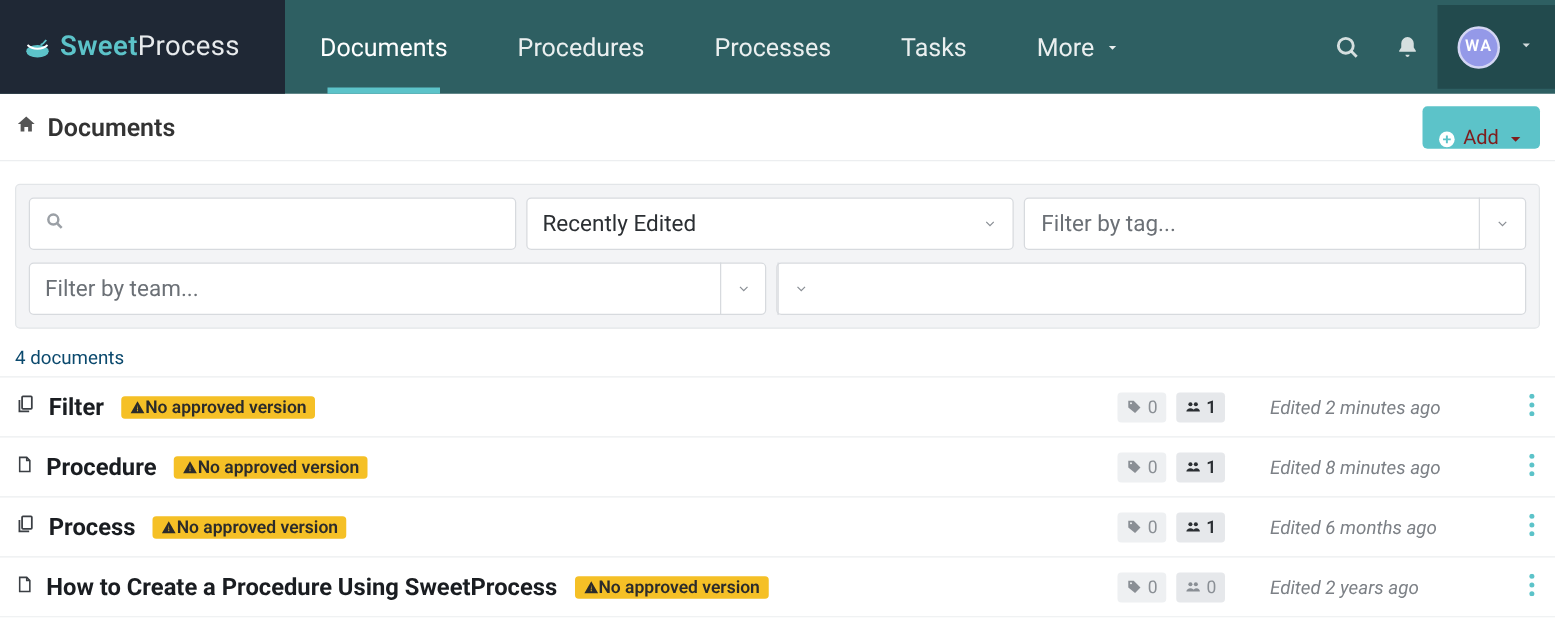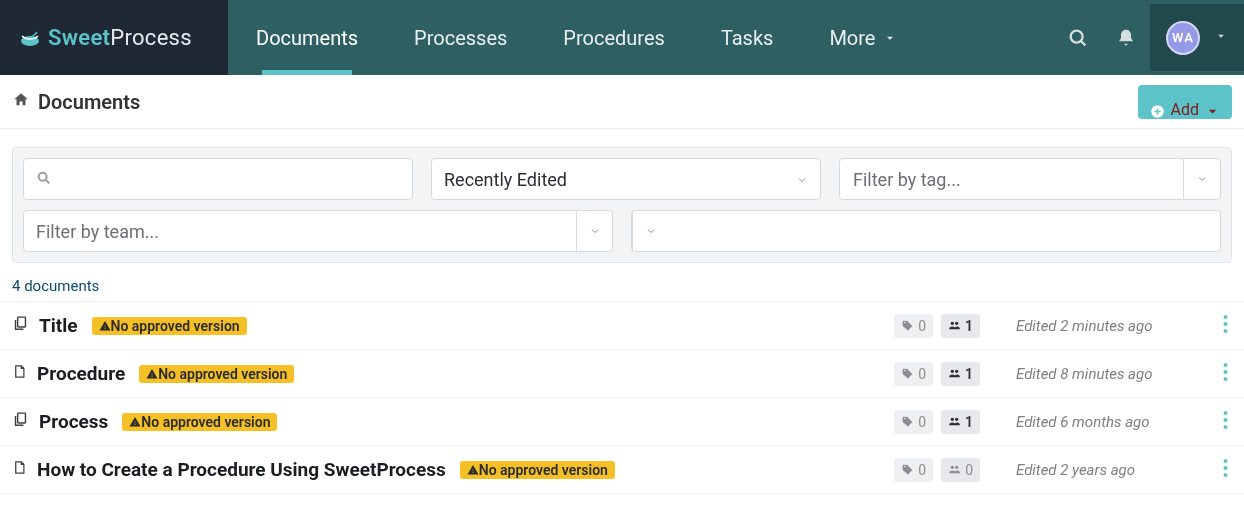--- a/index.html
+++ b/index.html
@@ -21,21 +21,21 @@
 .avatar{width:34px;height:34px;border-radius:50%;background:#9499e8;border:2px solid #d4d6f4;display:flex;align-items:center;justify-content:center;color:#fff;font-size:13px;font-weight:600;letter-spacing:1px}
 .user-area .chev{color:rgba(255,255,255,.8);margin-left:14px}
 
 .subbar{display:flex;align-items:center;height:54px;border-bottom:1px solid #eceef0;padding:0 12px}
 .subbar-left{display:flex;align-items:center;gap:8px;font-size:20px;color:#333;font-weight:600}
 .subbar-left svg{color:#555}
 .add-btn{margin-left:auto;background:#5cc3c9;color:#7f1d1d;border:none;border-radius:4px;height:34px;padding:0 12px;display:flex;align-items:flex-end;gap:6px;font-size:16px;cursor:pointer}
 .add-btn svg{width:15px;height:15px}
 
 .filters-wrap{margin:18px 12px 10px;border:1px solid #e2e5e8;background:#f3f4f6;border-radius:4px;padding:10px}
-.filters-row{display:flex;gap:18px}
+.filters-row{display:flex;gap:8px}
 .filters-row + .filters-row{margin-top:10px}
 .field{background:#fff;border:1px solid #d7dade;border-radius:4px;height:42px;display:flex;align-items:center;padding:0 12px;color:#6b7076;font-size:18px}
 .field .icon{color:#9ba0a6;margin-right:6px}
 .search-field{flex:0 0 390px}
 .select-recent{flex:0 0 390px;justify-content:space-between;cursor:pointer}
 .select-tag{flex:1;justify-content:flex-start;cursor:pointer;padding:1px}
 .select-split{display:flex;align-items:center;width:100%}
 .select-split .main{flex:1;padding:0 12px}
 .select-split .caret{width:36px;height:42px;border-left:1px solid #d7dade;display:flex;align-items:center;justify-content:center;color:#8a8f95}
 .team-field{flex:0 0 590px;justify-content:space-between;cursor:pointer;padding:0}
@@ -67,22 +67,22 @@
       <svg viewBox="0 0 24 24" fill="none">
           <ellipse cx="12" cy="15" rx="9" ry="5" fill="#5cc3c9"></ellipse>
           <path d="M4 10c2 2 5 3 8 3s6-1 8-3" stroke="#fff" stroke-width="1.5"></path>
           <path d="M19 6c-1.5 2-3 3.5-4.5 4" stroke="#5cc3c9" stroke-width="1.5"></path>
         </svg>
     </span>
     <span class="brand-text"><span class="accent">Sweet</span><span class="rest">Process</span></span>
   </div>
   <div class="nav">
     <div class="nav-item active">Documents</div>
+    <div class="nav-item">Procedures</div>
     <div class="nav-item">Processes</div>
-    <div class="nav-item">Procedures</div>
     <div class="nav-item">Tasks</div>
     <div class="nav-item">
       <span>More</span>
       <span class="chev">
         <svg width="14" height="14" viewBox="0 0 24 24" fill="currentColor">
             <path d="M7 10l5 5 5-5z"></path>
           </svg>
       </span>
     </div>
   </div>
@@ -183,21 +183,21 @@
 </div>
 
 <div class="count">4 documents</div>
 
 <div class="doclist" id="doclist">
     <div class="row">
       <span class="doc-icon"><svg width="17" height="17" viewBox="0 0 24 24" fill="none" stroke="currentColor" stroke-width="2">
           <rect x="8" y="3" width="11" height="14" rx="1"></rect>
           <path d="M5 7v13h11"></path>
         </svg></span>
-      <span class="title">Title</span>
+      <span class="title">Filter</span>
       <span class="badge">
         <span class="warn">
           <svg width="12" height="12" viewBox="0 0 24 24" fill="currentColor">
             <path d="M12 2L1 21h22L12 2zm0 6l.8 7h-1.6L12 8zm0 10a1 1 0 110-2 1 1 0 010 2z"></path>
           </svg>
         </span>
         <span>No approved version</span>
       </span>
       <div class="meta">
         <span class="pill">

